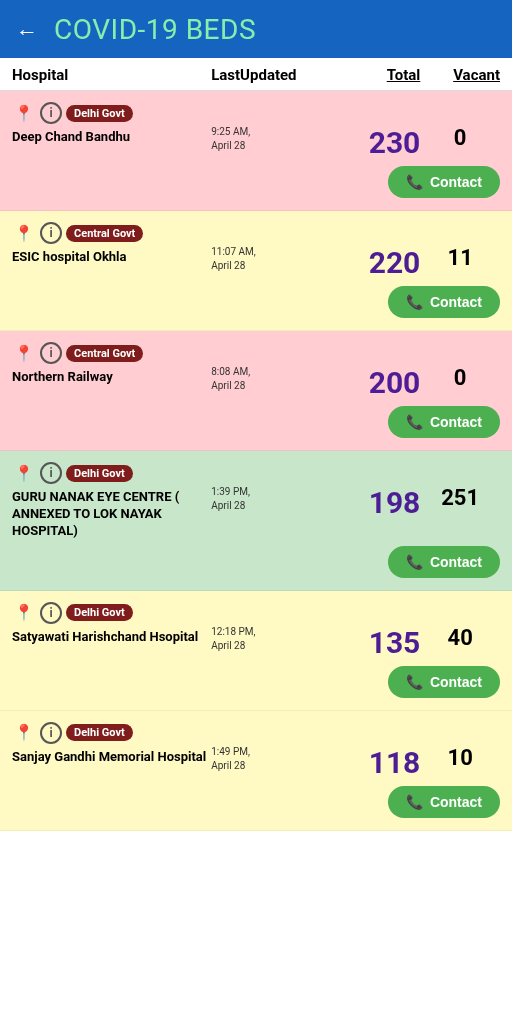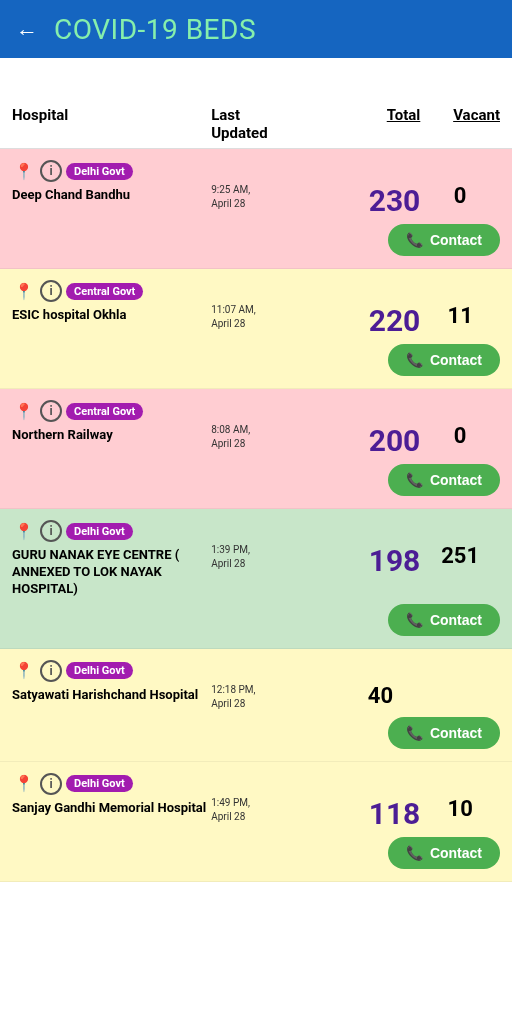--- a/index.html
+++ b/index.html
@@ -39,25 +39,24 @@
       display: grid;
       grid-template-columns: 2fr 1.3fr 0.8fr 0.8fr;
       padding: 8px 12px 6px 12px;
       border-bottom: 1px solid #ddd;
     }
     .table-header-cell {
       font-weight: bold;
       font-size: 15px;
       color: #000;
       text-align: left;
-      margin-top: 40px;
     }
     .table-header-cell.last-updated {
       display: flex;
-      flex-direction: column;
+      flex-direction: row;
       align-items: flex-start;
     }
     .table-header-cell.center {
       text-align: right;
       text-decoration: underline;
     }
 
     
     .hospital-row {
       padding: 10px 12px 12px 12px;
@@ -103,21 +102,21 @@
       height: 22px;
       border: 2px solid #555;
       border-radius: 50%;
       font-size: 12px;
       font-weight: bold;
       color: #555;
       cursor: pointer;
     }
 
     .gov-badge {
-      background: #a21caf;
+      background: #7f1d1d;
       color: #fff;
       font-size: 11px;
       font-weight: bold;
       padding: 2px 8px;
       border-radius: 12px;
       white-space: nowrap;
     }
 
     .hospital-name {
       font-size: 13px;
@@ -300,20 +299,21 @@
         <div class="hospital-icons">
           <span class="icon-pin">📍</span>
           <span class="icon-info">i</span>
           <span class="gov-badge">Delhi Govt</span>
         </div>
         <span class="hospital-name">Satyawati Harishchand Hsopital</span>
       </div>
       <div class="time-cell">
         12:18 PM,<br>April 28
       </div>
+      <div class="total-cell">135</div>
       <div class="vacant-cell">40</div>
     </div>
 
     <div class="row-bottom">
       <button class="contact-btn">
         <span class="phone-icon">📞</span>
         <span>Contact</span>
       </button>
     </div>
   </div>

